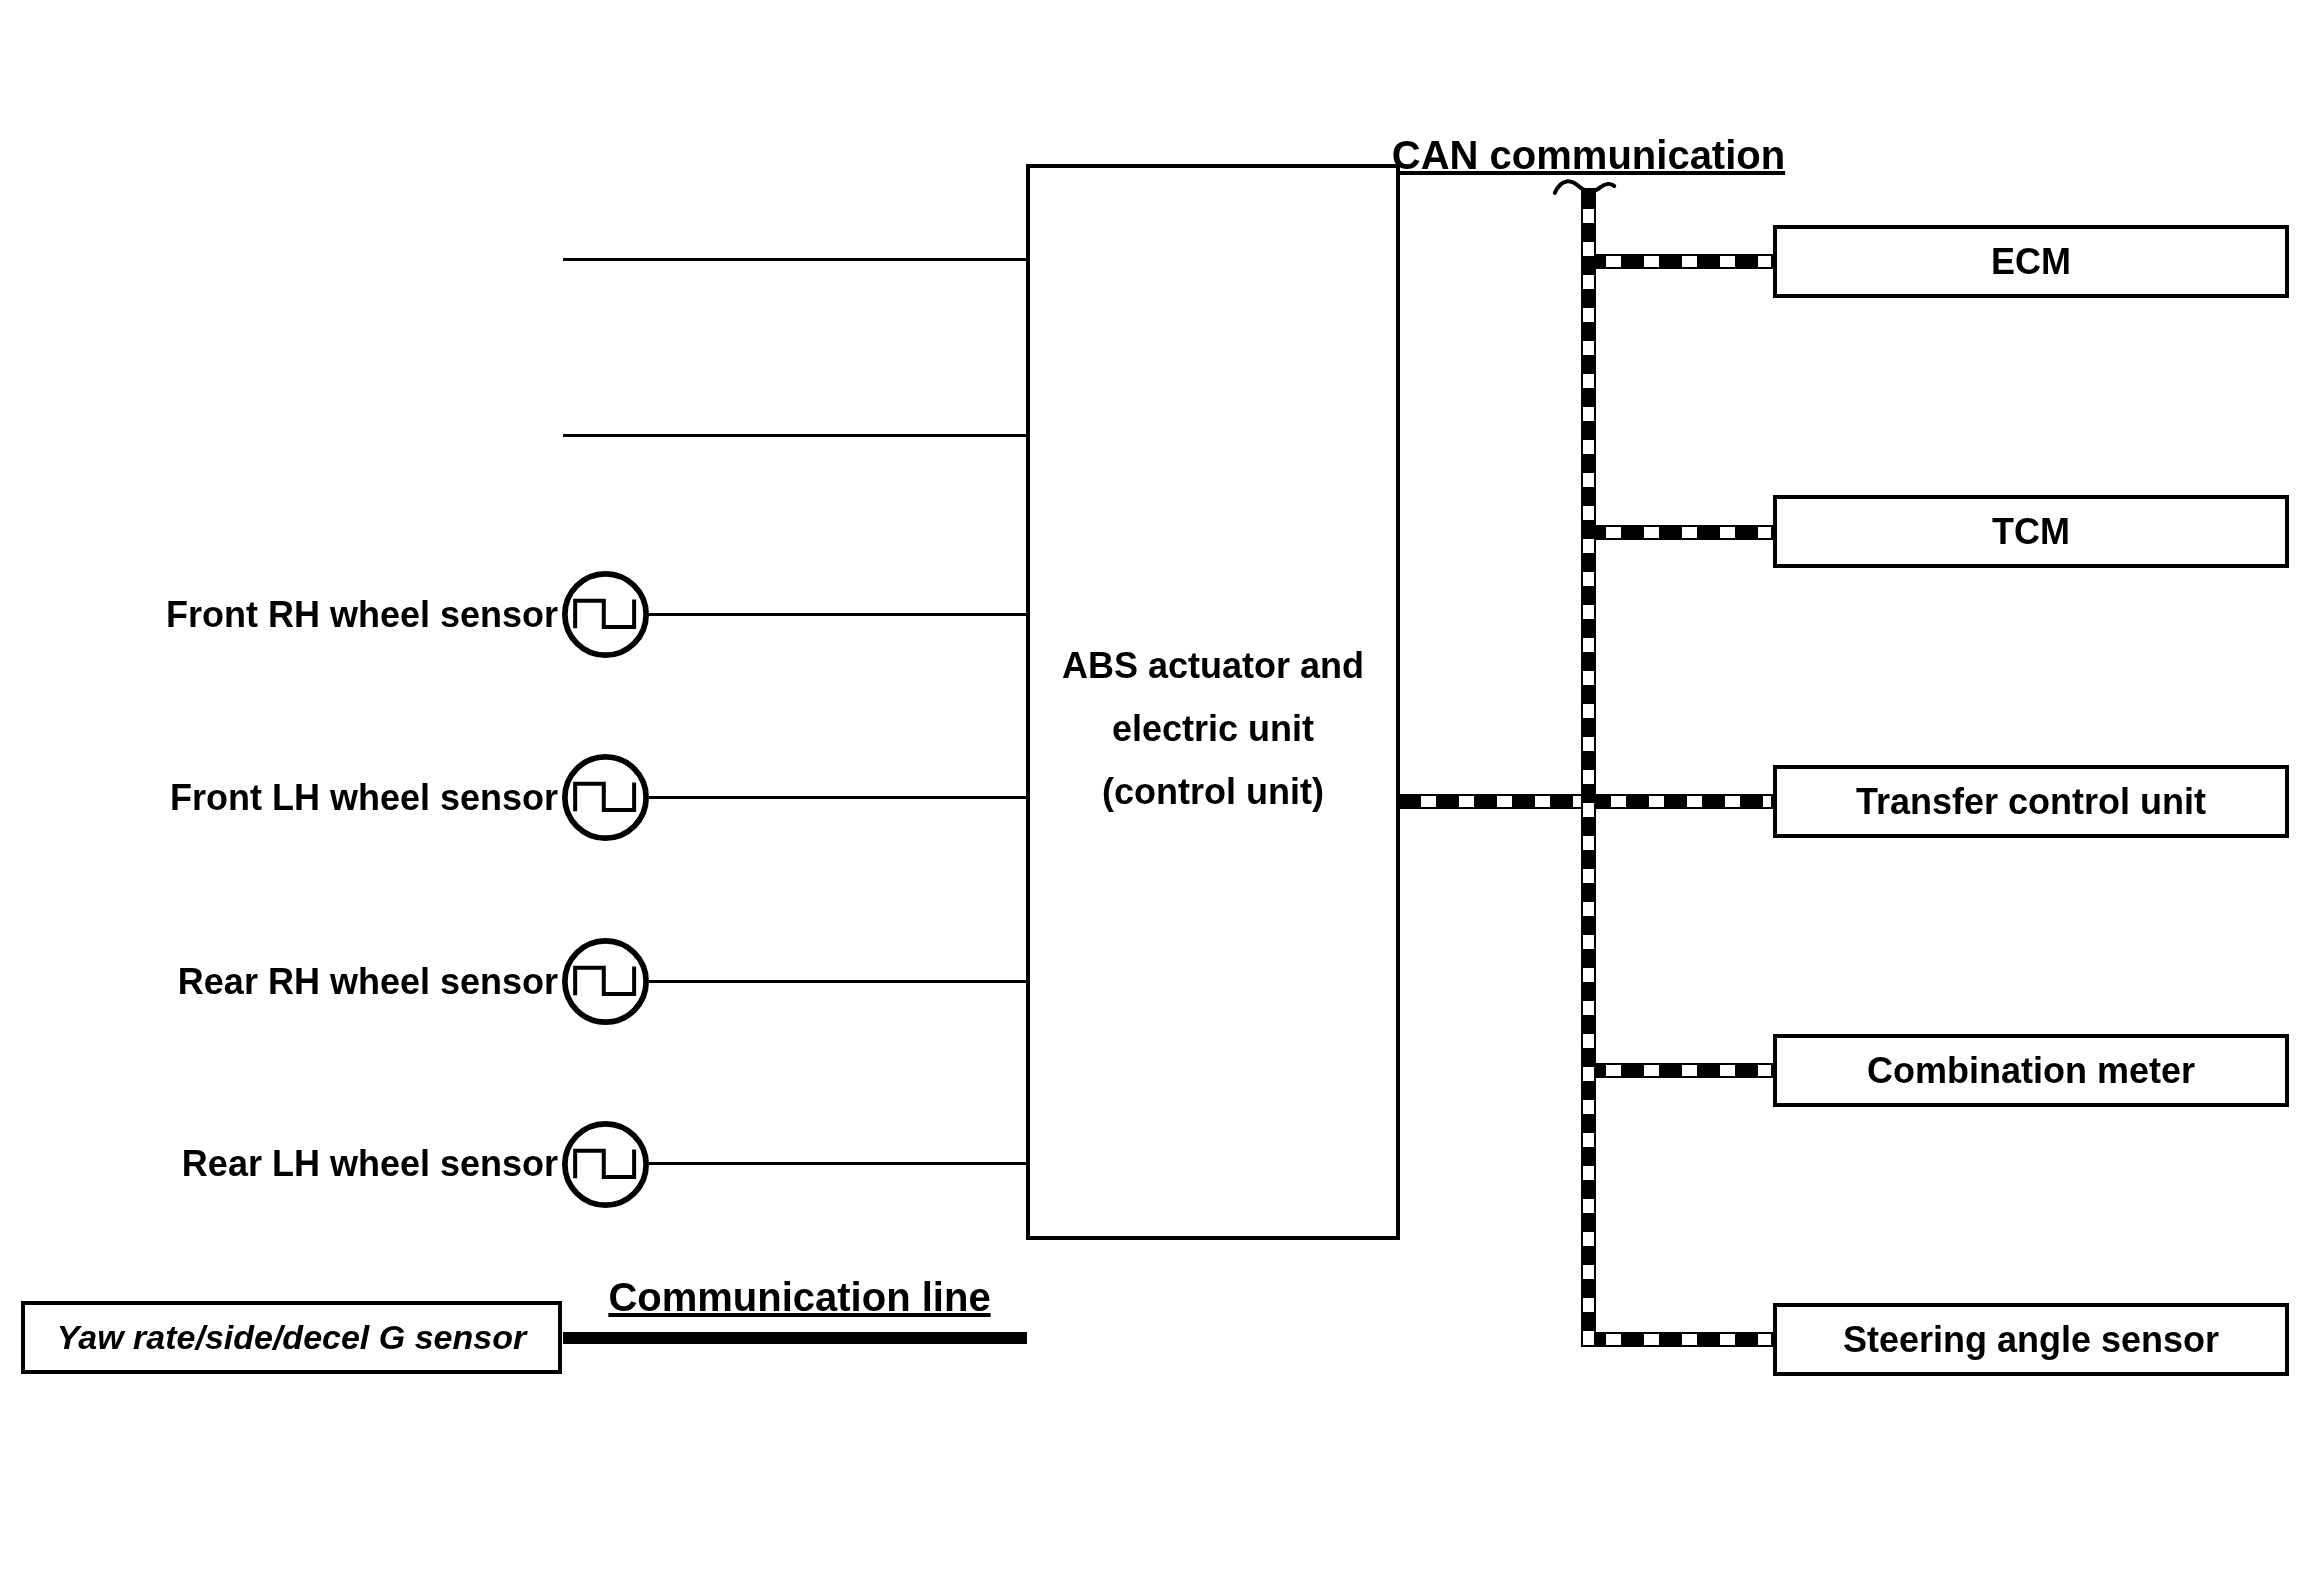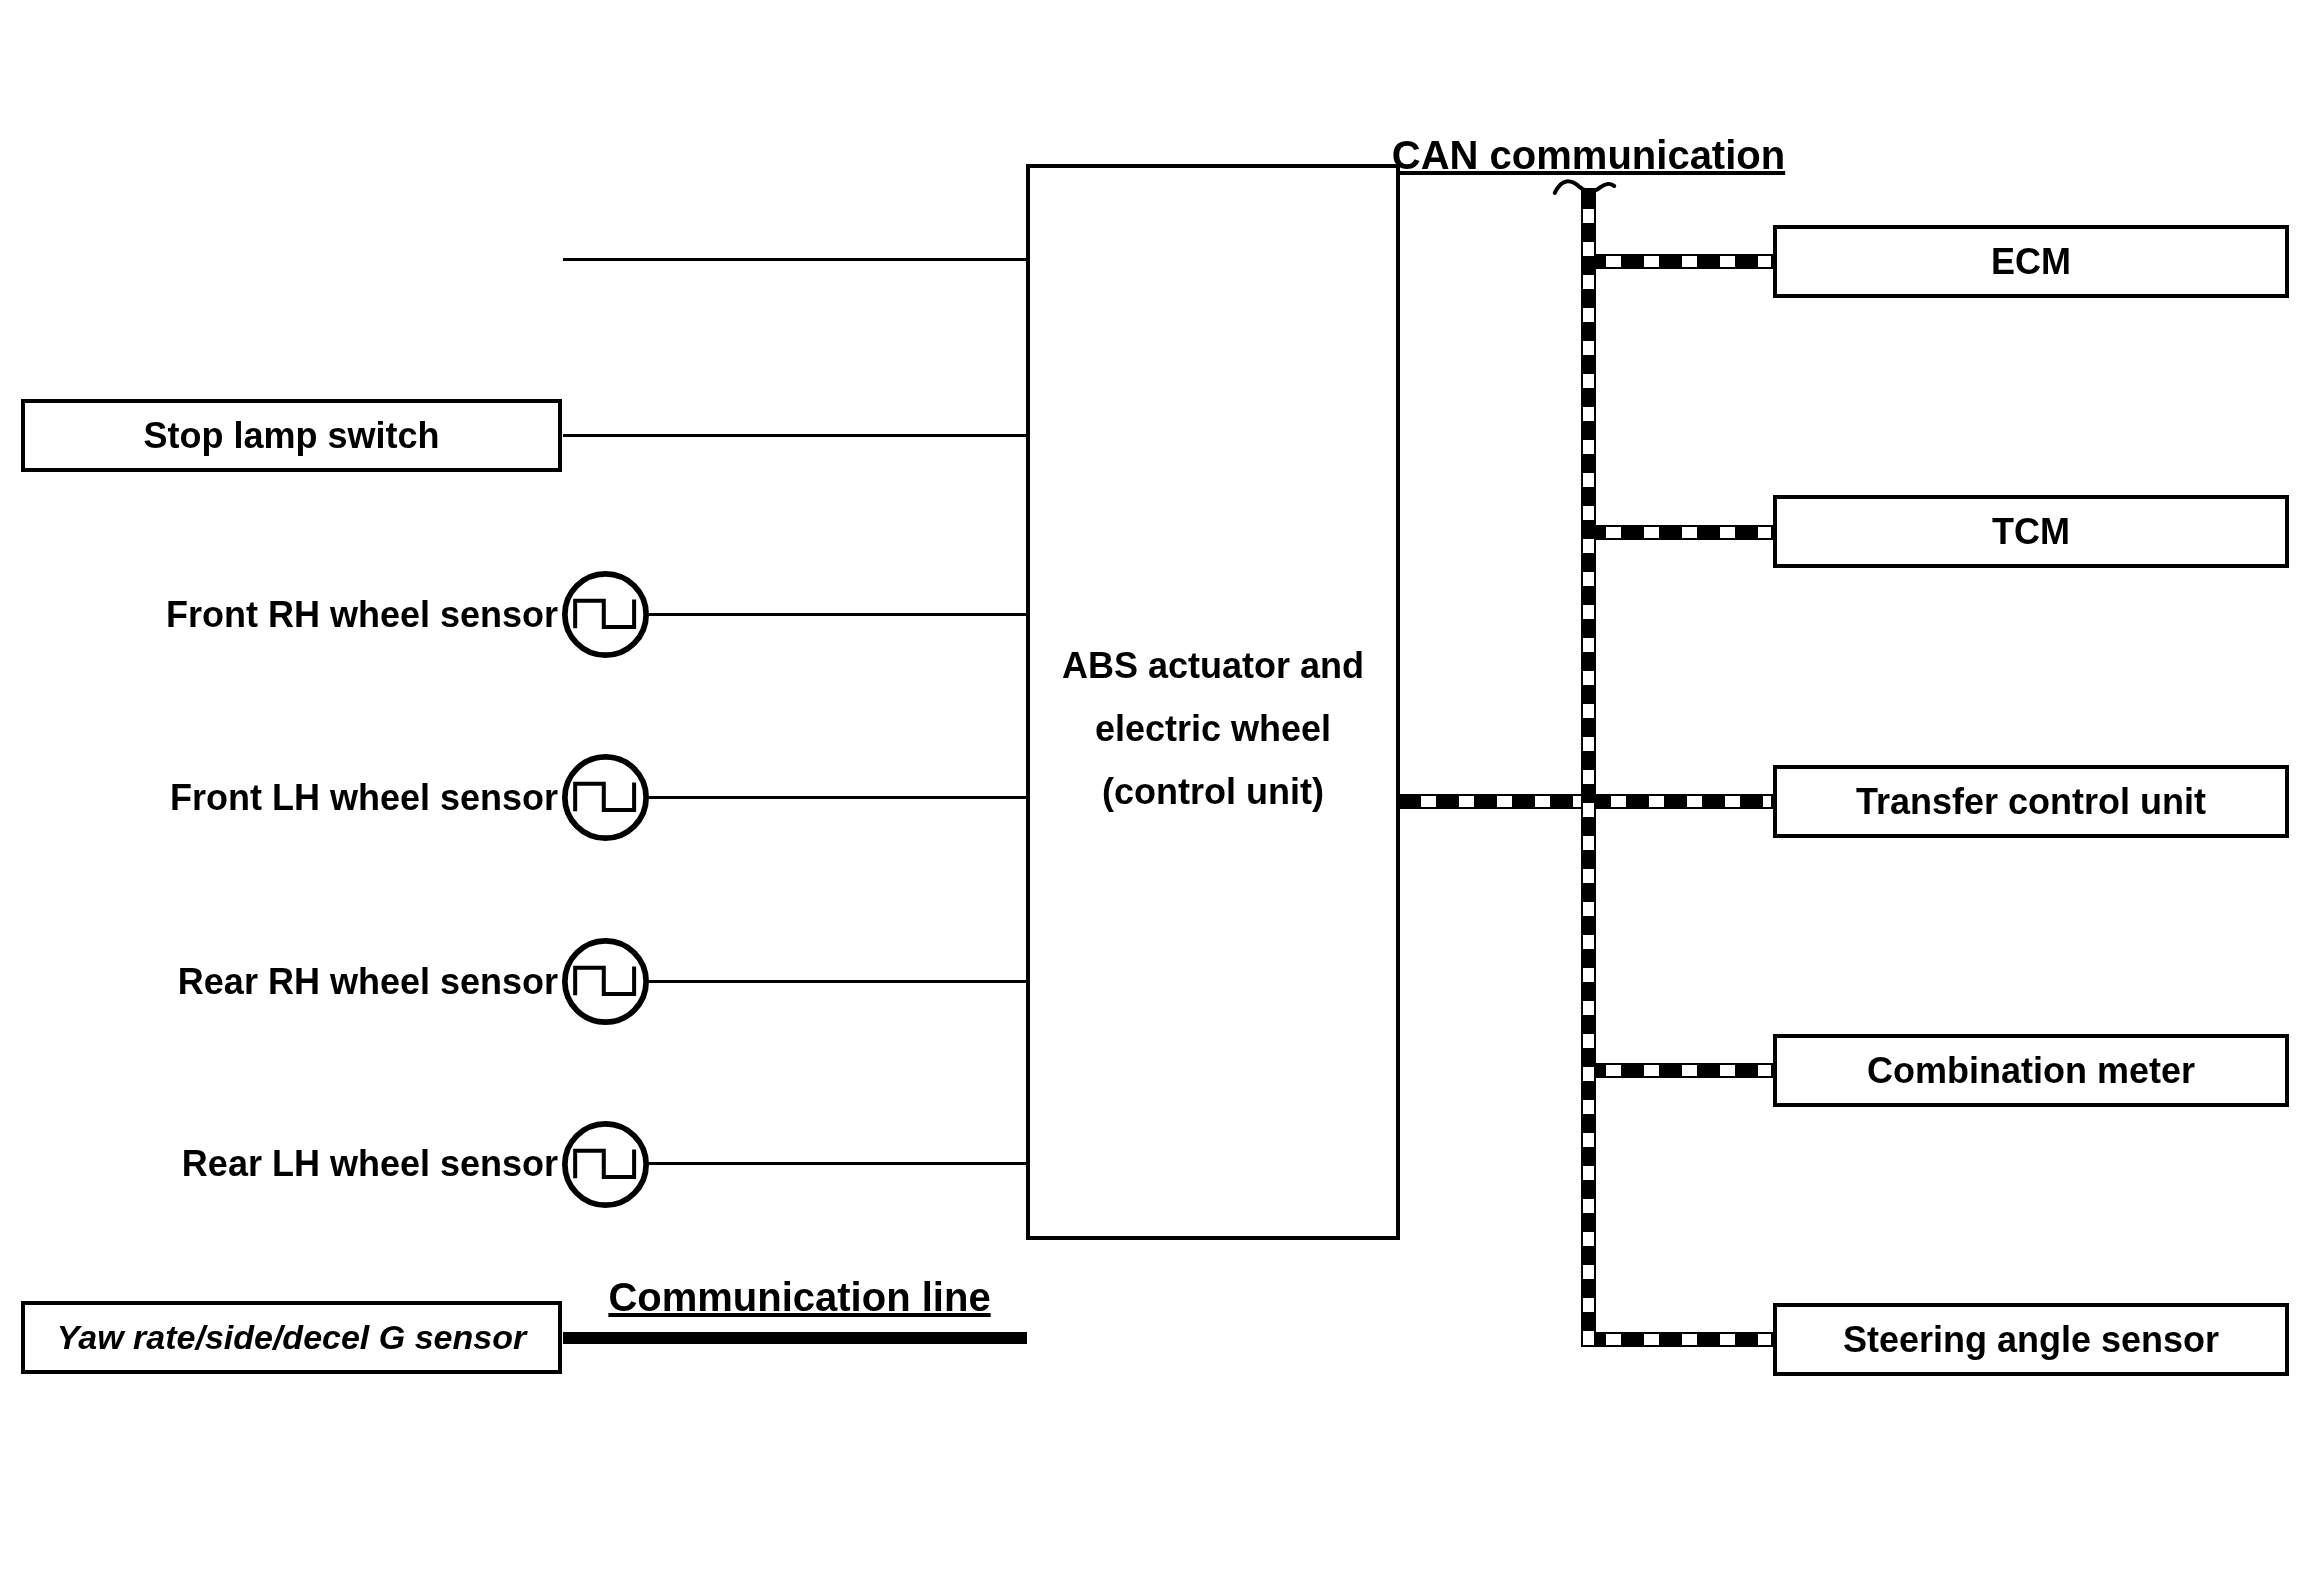--- a/index.html
+++ b/index.html
@@ -86,23 +86,20 @@
   <div class="can-h" style="left:1581px; top:1063px; width:192px;"></div>
   <div class="can-h" style="left:1581px; top:1332px; width:192px;"></div>
 
   <div class="can-v" style="left:1581px; top:188px; height:1159px;"></div>
 
   <div class="float-label" style="left:1376px; top:132px; width:425px;">CAN communication</div>
   <svg class="icon" style="left:1550px; top:170px;" width="69" height="32" viewBox="0 0 120 56">
     <path d="M 8 40 C 20 14 36 16 52 30 C 64 40 76 40 88 30 C 96 24 106 22 112 28" fill="none" stroke="#000000" stroke-width="7" stroke-linecap="round"></path>
   </svg>
 
-  <div class="node" style="left:21px; top:399px; width:541px; height:73px;">
-    <span>Stop lamp switch</span>
-  </div>
   <div class="node node--tight" style="left:21px; top:1301px; width:541px; height:73px;">
     <span>Yaw rate/side/decel G sensor</span>
   </div>
 
   <div class="sensor-label" style="left:21px; top:578px; width:537px;">
     <span>Front RH wheel sensor</span>
   </div>
   <svg class="icon" style="left:562px; top:571px;" width="87" height="87" viewBox="0 0 152 152">
     <circle cx="76" cy="76" r="71" fill="#ffffff" stroke="#000000" stroke-width="10"></circle>
     <path d="M23 100 V52 H73 V98 H126 V50" fill="none" stroke="#000000" stroke-width="7"></path>
@@ -128,21 +125,21 @@
     <span>Rear LH wheel sensor</span>
   </div>
   <svg class="icon" style="left:562px; top:1121px;" width="87" height="87" viewBox="0 0 152 152">
     <circle cx="76" cy="76" r="71" fill="#ffffff" stroke="#000000" stroke-width="10"></circle>
     <path d="M23 100 V52 H73 V98 H126 V50" fill="none" stroke="#000000" stroke-width="7"></path>
   </svg>
 
   <div class="node" style="left:1026px; top:164px; width:374px; height:1076px;">
     <div class="center-lines">
       <div>ABS actuator and</div>
-      <div>electric wheel</div>
+      <div>electric unit</div>
       <div>(control unit)</div>
     </div>
   </div>
 
   <div class="node" style="left:1773px; top:225px; width:516px; height:73px;">
     <span>ECM</span>
   </div>
   <div class="node" style="left:1773px; top:495px; width:516px; height:73px;">
     <span>TCM</span>
   </div>

